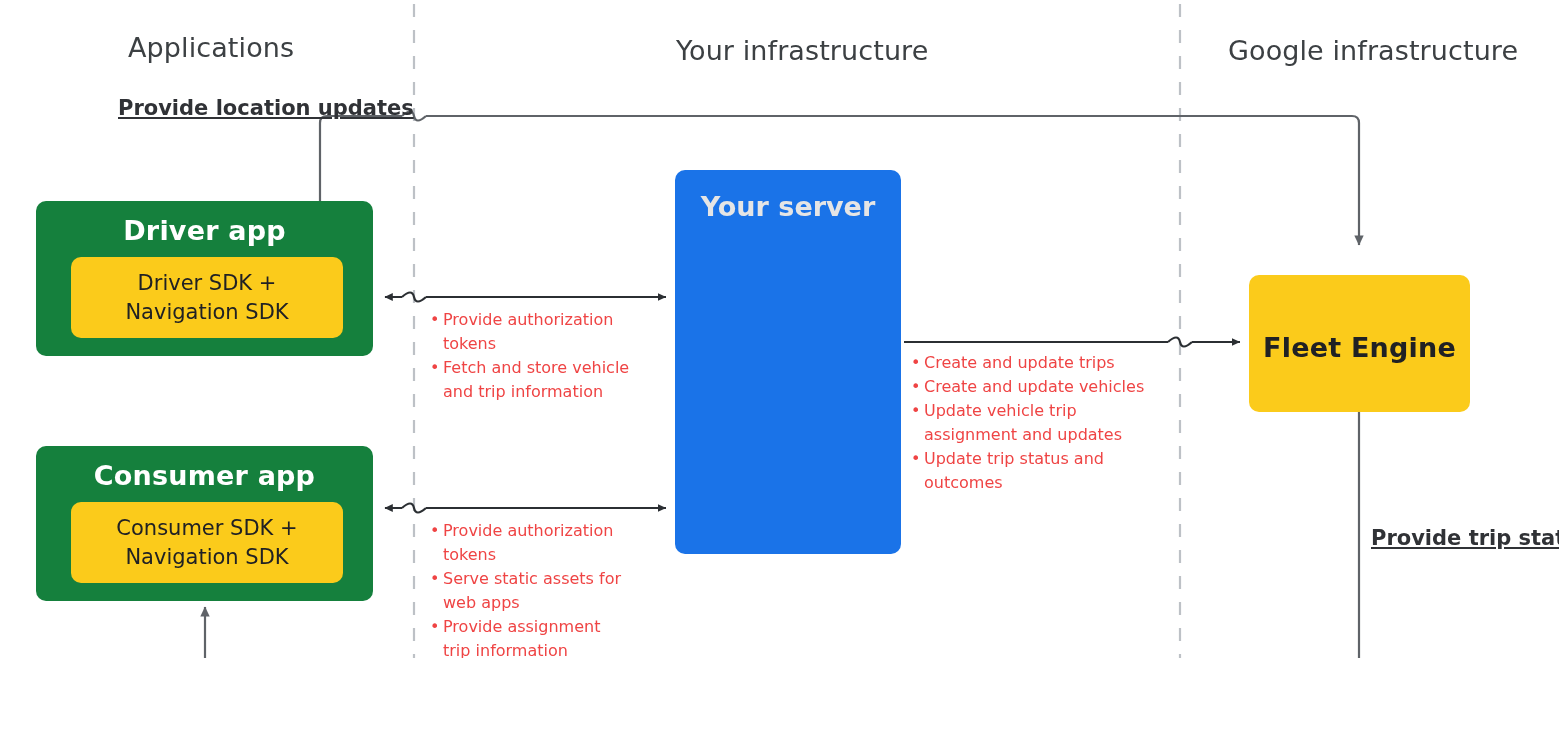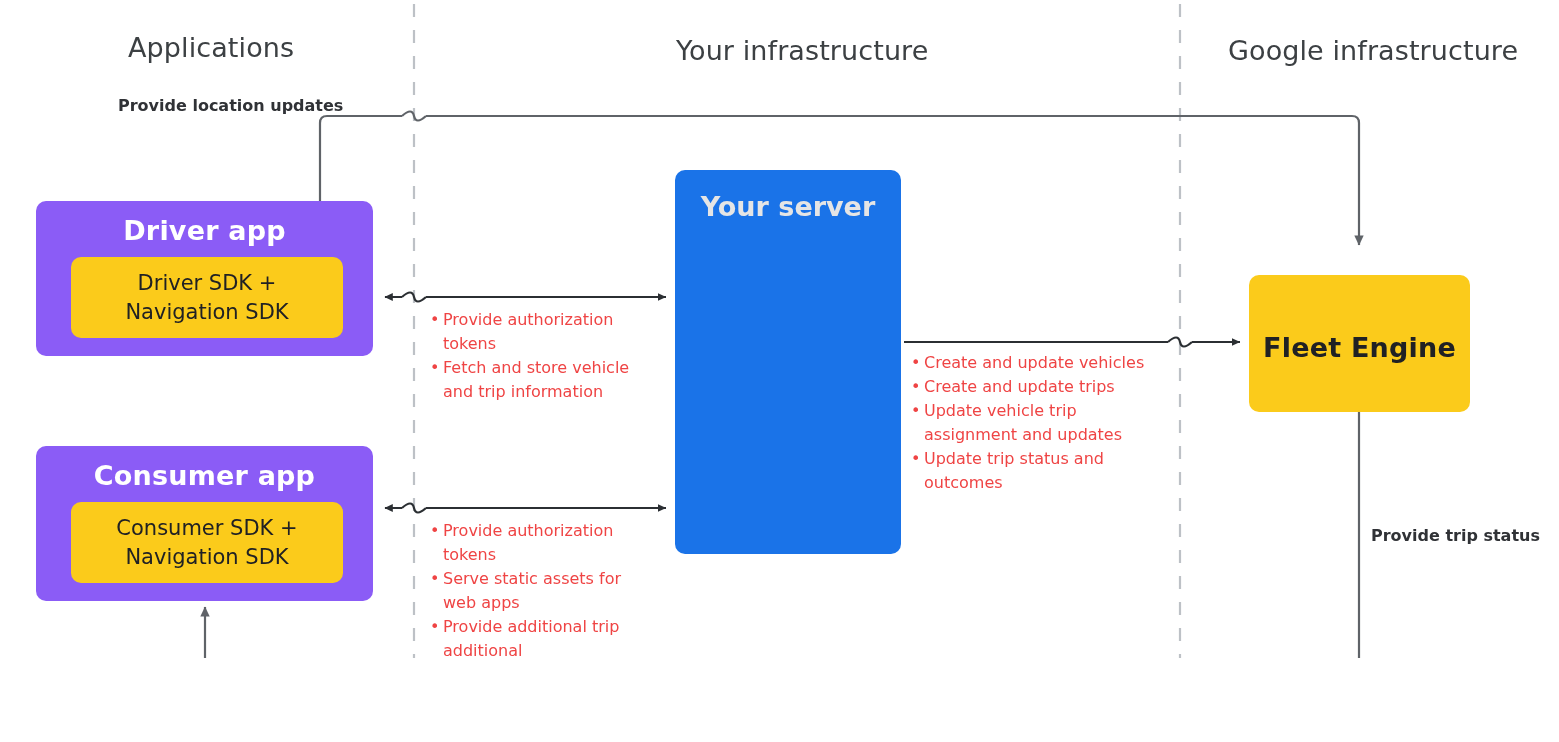--- a/index.html
+++ b/index.html
@@ -28,21 +28,21 @@
   .zone-title {
     position: absolute;
     font-size: 27px;
     font-weight: 400;
     color: #3c4043;
     white-space: nowrap;
     letter-spacing: 0.1px;
   }
   .app-box {
     position: absolute;
-    background: #8b5cf6;
+    background: #15803d;
     border-radius: 10px;
     box-sizing: border-box;
   }
   .app-title {
     position: absolute;
     left: 0;
     right: 0;
     text-align: center;
     color: #ffffff;
     font-size: 27px;
@@ -89,24 +89,25 @@
   }
   .engine-title {
     color: #202124;
     font-size: 27px;
     font-weight: bold;
     letter-spacing: 0.2px;
     margin-top: 8px;
   }
   .edge-label {
     position: absolute;
-    font-size: 16px;
+    font-size: 21px;
     font-weight: bold;
     color: #303236;
     white-space: nowrap;
+    text-decoration: underline;
   }
   .bullet-list {
     position: absolute;
     font-size: 16px;
     font-weight: normal;
     color: #ef4444;
     line-height: 1.50;
   }
   .bullet-item {
     display: block;
@@ -193,23 +194,23 @@
   </div>
 
   <div class="bullet-list" style="left:430px; top:308px; width:226px;">
     <span class="bullet-item">Provide authorization tokens</span>
     <span class="bullet-item">Fetch and store vehicle and trip information</span>
   </div>
 
   <div class="bullet-list" style="left:430px; top:519px; width:200px;">
     <span class="bullet-item">Provide authorization tokens</span>
     <span class="bullet-item">Serve static assets for web apps</span>
-    <span class="bullet-item">Provide additional trip additional</span>
+    <span class="bullet-item">Provide assignment trip information</span>
   </div>
 
   <div class="bullet-list" style="left:911px; top:351px; width:248px;">
+    <span class="bullet-item">Create and update trips</span>
     <span class="bullet-item">Create and update vehicles</span>
-    <span class="bullet-item">Create and update trips</span>
     <span class="bullet-item">Update vehicle trip assignment and updates</span>
     <span class="bullet-item">Update trip status and outcomes</span>
   </div>
 
 </div>
 
 </body></html>

